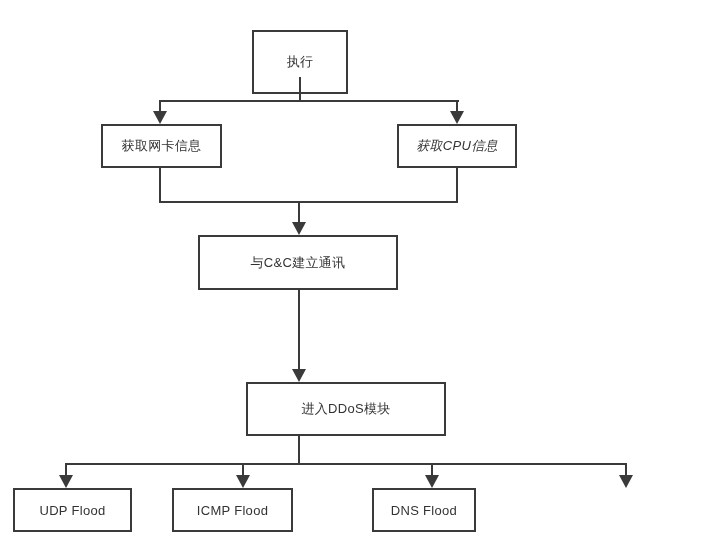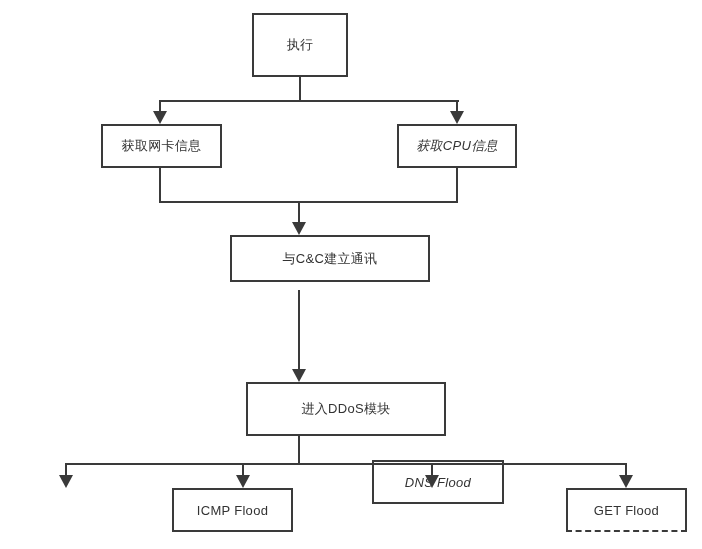--- a/index.html
+++ b/index.html
@@ -23,28 +23,28 @@
   }
   .line{position:absolute;background:#3a3a3a;}
   .arrow-down{
     position:absolute;
     width:0;height:0;
     border-left:7px solid transparent;
     border-right:7px solid transparent;
     border-top:13px solid #3a3a3a;
   }
   
-  .n-exec {left:252px;top:13px;width:96px;height:64px;}
+  .n-exec {left:252px;top:30px;width:96px;height:64px;}
   .n-nic  {left:101px;top:124px;width:121px;height:44px;}
   .n-cpu  {left:397px;top:124px;width:120px;height:44px;font-style:italic;}
-  .n-cnc  {left:198px;top:235px;width:200px;height:47px;margin-left:32px;}
+  .n-cnc  {left:198px;top:235px;width:200px;height:55px;}
   .n-ddos {left:198px;top:382px;width:200px;height:54px;margin-left:48px;}
   .n-udp  {left:13px; top:488px;width:119px;height:44px;}
   .n-icmp {left:172px;top:488px;width:121px;height:44px;}
-  .n-dns  {left:372px;top:460px;width:132px;height:44px;font-style:italic;}
+  .n-dns  {left:372px;top:488px;width:104px;height:44px;}
   .n-get  {left:566px;top:488px;width:121px;height:44px;border-bottom-style:dashed;}
   
   .v-exec-stub   {left:299px;top:77px; width:2px;height:24px;}
   .h-split-top   {left:159px;top:100px;width:300px;height:2px;}
   .v-to-nic      {left:159px;top:100px;width:2px;height:13px;}
   .v-to-cpu      {left:456px;top:100px;width:2px;height:13px;}
   .a-to-nic      {left:153px;top:111px;}
   .a-to-cpu      {left:450px;top:111px;}
   .v-nic-down    {left:159px;top:168px;width:2px;height:35px;}
   .v-cpu-down    {left:456px;top:168px;width:2px;height:35px;}
@@ -67,23 +67,23 @@
 </head>
 <body>
 
 <div id="canvas">
 
   <div class="node n-exec">执行</div>
   <div class="node n-nic">获取网卡信息</div>
   <div class="node n-cpu">获取CPU信息</div>
   <div class="node n-cnc">与C&amp;C建立通讯</div>
   <div class="node n-ddos">进入DDoS模块</div>
+  <div class="node n-udp">UDP Flood</div>
   <div class="node n-icmp">ICMP Flood</div>
   <div class="node n-dns">DNS Flood</div>
-  <div class="node n-get">GET Flood</div>
 
   <div class="line v-exec-stub"></div>
   <div class="line h-split-top"></div>
   <div class="line v-to-nic"></div>
   <div class="arrow-down a-to-nic"></div>
   <div class="line v-to-cpu"></div>
   <div class="arrow-down a-to-cpu"></div>
 
   <div class="line v-nic-down"></div>
   <div class="line v-cpu-down"></div>

